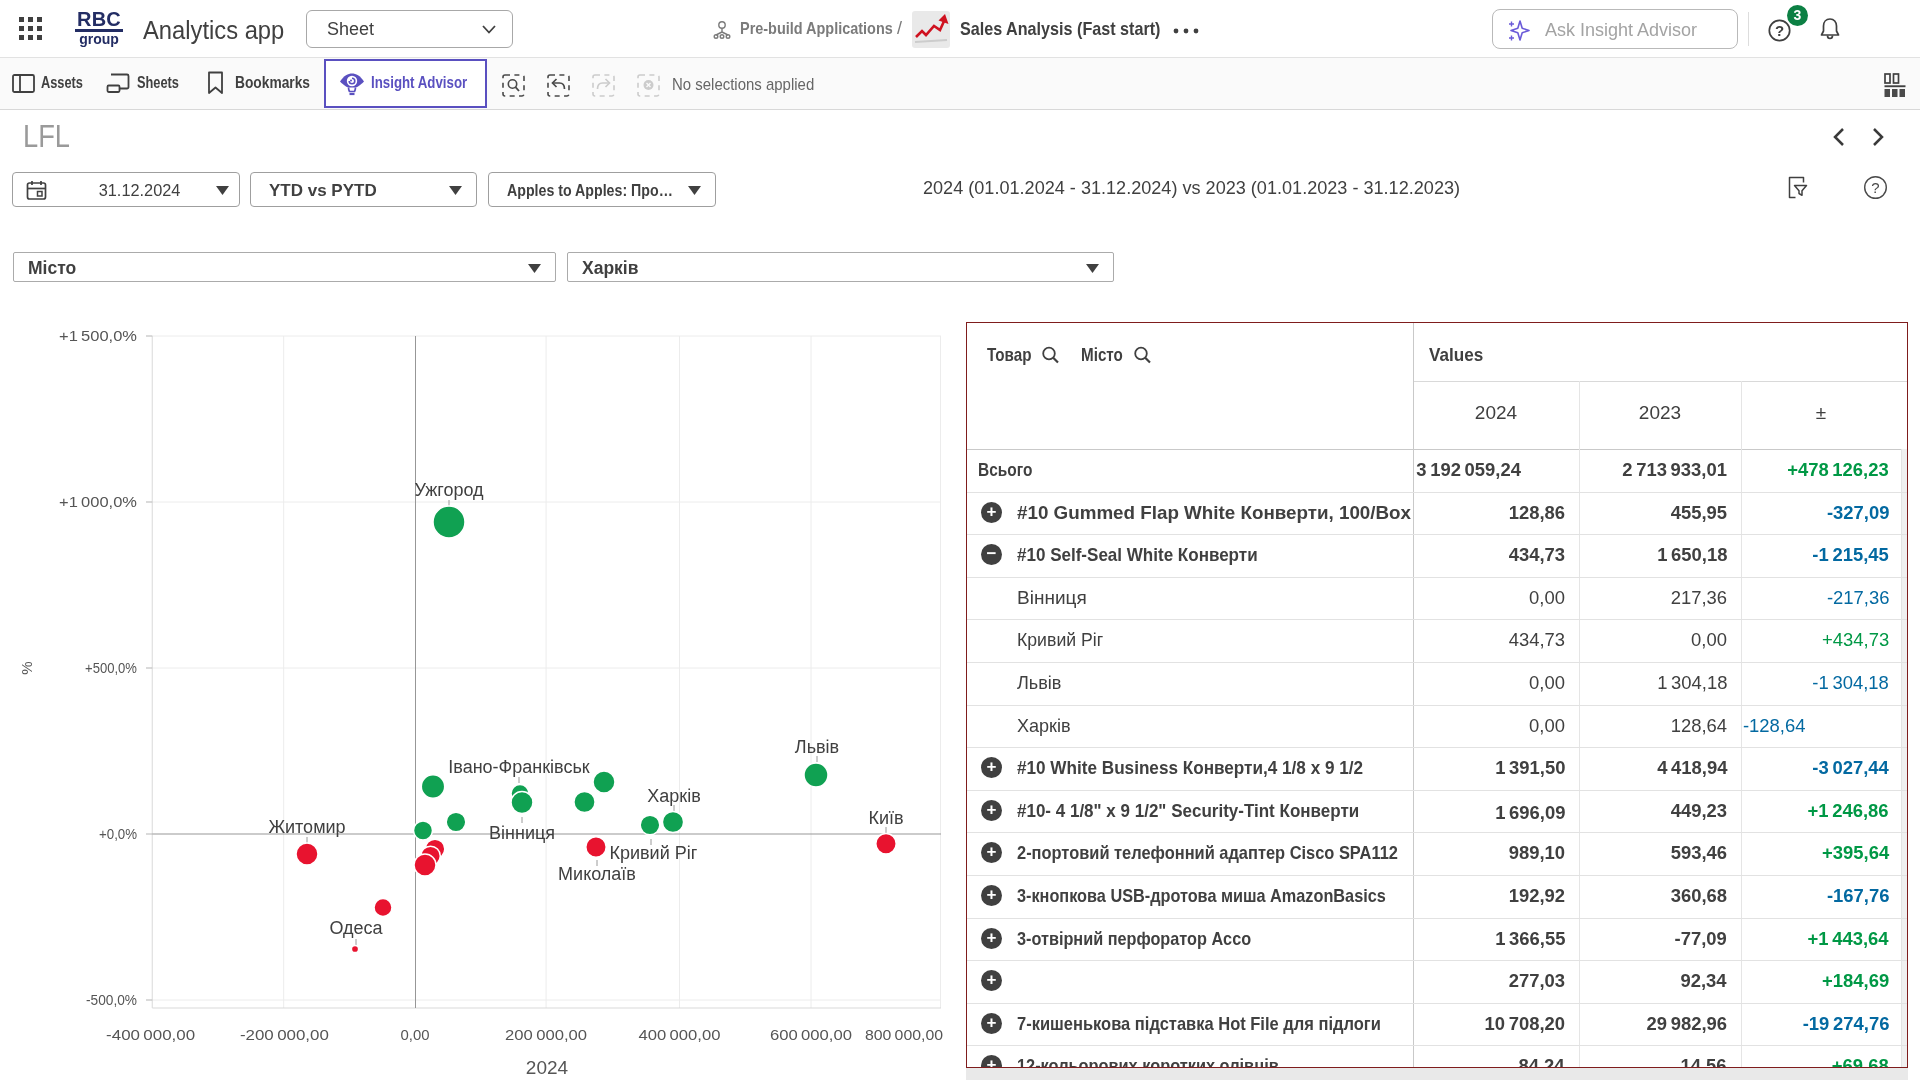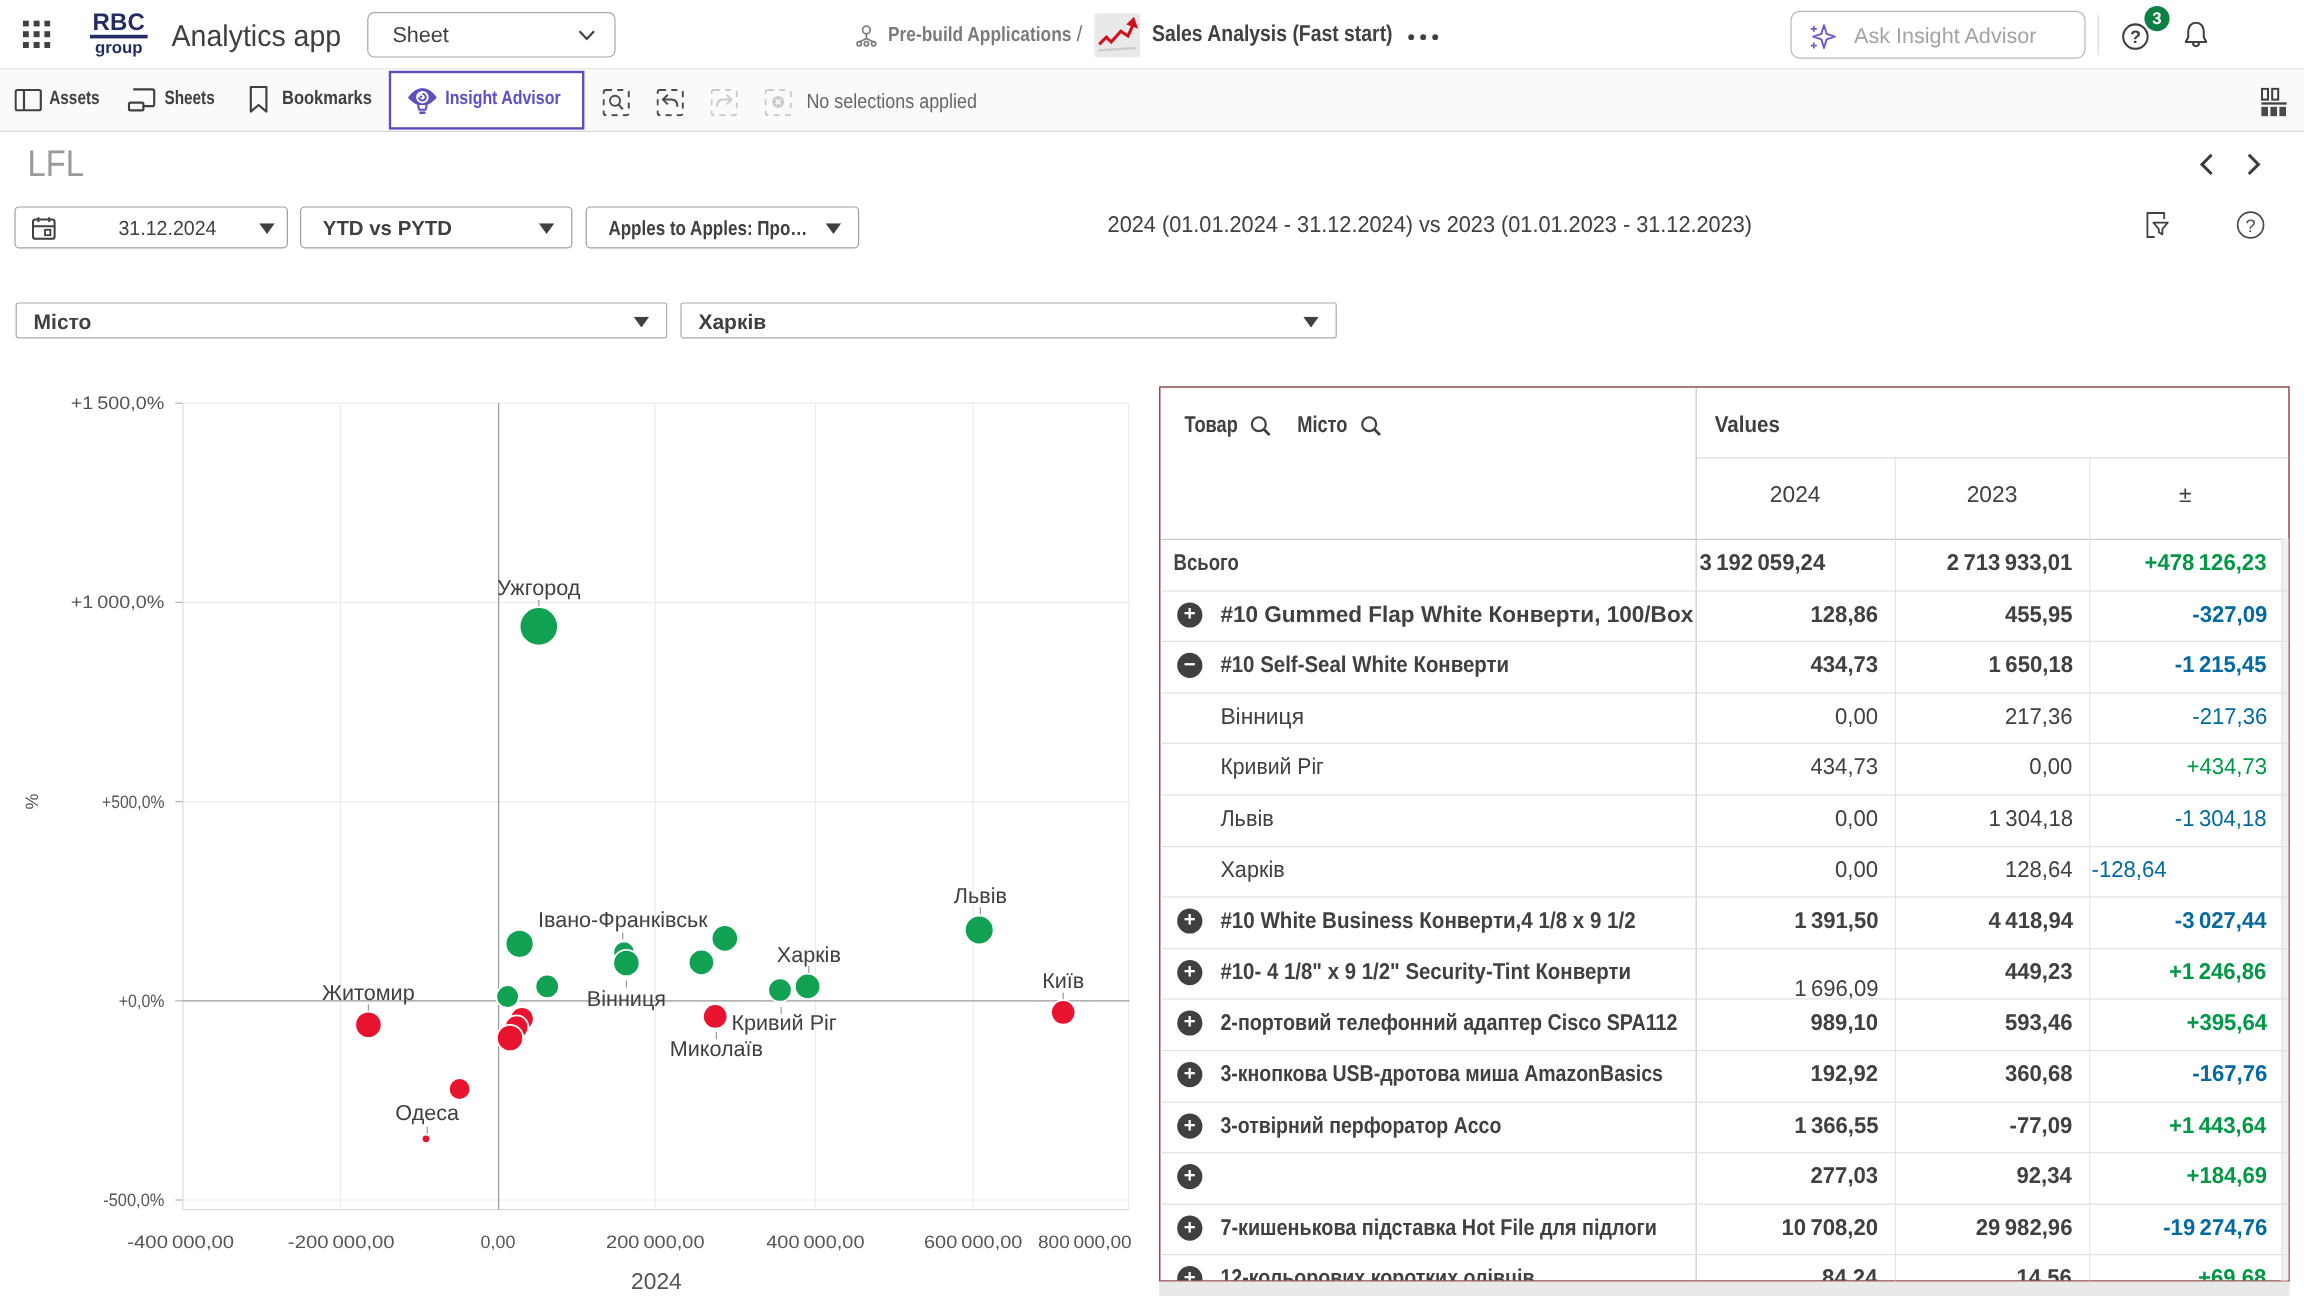--- a/index.html
+++ b/index.html
@@ -323,21 +323,21 @@
 <div class="abs neg" style="left:774px;top:391.6px;width:148px;font-size:19px;"><span class="cx" style="transform:scaleX(0.97);transform-origin:100% 50%;">-128,64</span></div>
 <div class="abs" style="left:0;top:424.2px;width:942px;height:1px;background:#e2e2e2;"></div>
 <div class="abs" style="left:14px;top:434.2px;width:21px;height:21px;border-radius:50%;background:#404040;color:#fff;font-size:17px;font-weight:bold;text-align:center;line-height:20px;">+</div>
 <div class="abs" style="left:50px;top:434.2px;font-size:19px;font-weight:bold;"><span class="cx" style="transform:scaleX(0.902);transform-origin:0 50%;">#10 White Business Конверти,4 1/8 x 9 1/2</span></div>
 <div class="abs" style="left:446px;top:434.2px;width:152px;text-align:right;font-size:19px;font-weight:bold;"><span class="cx" style="transform:scaleX(0.97);transform-origin:100% 50%;">1 391,50</span></div>
 <div class="abs" style="left:612px;top:434.2px;width:148px;text-align:right;font-size:19px;font-weight:bold;"><span class="cx" style="transform:scaleX(0.97);transform-origin:100% 50%;">4 418,94</span></div>
 <div class="abs neg" style="left:774px;top:434.2px;width:148px;text-align:right;font-size:19px;font-weight:bold;"><span class="cx" style="transform:scaleX(0.97);transform-origin:100% 50%;">-3 027,44</span></div>
 <div class="abs" style="left:0;top:466.8px;width:942px;height:1px;background:#e2e2e2;"></div>
 <div class="abs" style="left:14px;top:476.8px;width:21px;height:21px;border-radius:50%;background:#404040;color:#fff;font-size:17px;font-weight:bold;text-align:center;line-height:20px;">+</div>
 <div class="abs" style="left:50px;top:476.8px;font-size:19px;font-weight:bold;"><span class="cx" style="transform:scaleX(0.895);transform-origin:0 50%;">#10- 4 1/8" x 9 1/2" Security-Tint Конверти</span></div>
-<div class="abs" style="left:446px;top:491px;width:152px;text-align:right;font-size:19px;font-weight:normal;"><span class="cx" style="transform:scaleX(0.97);transform-origin:100% 50%;">1 696,09</span></div>
+<div class="abs" style="left:446px;top:479px;width:152px;text-align:right;font-size:19px;font-weight:bold;"><span class="cx" style="transform:scaleX(0.97);transform-origin:100% 50%;">1 696,09</span></div>
 <div class="abs" style="left:612px;top:476.8px;width:148px;text-align:right;font-size:19px;font-weight:bold;"><span class="cx" style="transform:scaleX(0.97);transform-origin:100% 50%;">449,23</span></div>
 <div class="abs pos" style="left:774px;top:476.8px;width:148px;text-align:right;font-size:19px;font-weight:bold;"><span class="cx" style="transform:scaleX(0.97);transform-origin:100% 50%;">+1 246,86</span></div>
 <div class="abs" style="left:0;top:509.4px;width:942px;height:1px;background:#e2e2e2;"></div>
 <div class="abs" style="left:14px;top:519.4px;width:21px;height:21px;border-radius:50%;background:#404040;color:#fff;font-size:17px;font-weight:bold;text-align:center;line-height:20px;">+</div>
 <div class="abs" style="left:50px;top:519.4px;font-size:19px;font-weight:bold;"><span class="cx" style="transform:scaleX(0.864);transform-origin:0 50%;">2-портовий телефонний адаптер Cisco SPA112</span></div>
 <div class="abs" style="left:446px;top:519.4px;width:152px;text-align:right;font-size:19px;font-weight:bold;"><span class="cx" style="transform:scaleX(0.97);transform-origin:100% 50%;">989,10</span></div>
 <div class="abs" style="left:612px;top:519.4px;width:148px;text-align:right;font-size:19px;font-weight:bold;"><span class="cx" style="transform:scaleX(0.97);transform-origin:100% 50%;">593,46</span></div>
 <div class="abs pos" style="left:774px;top:519.4px;width:148px;text-align:right;font-size:19px;font-weight:bold;"><span class="cx" style="transform:scaleX(0.97);transform-origin:100% 50%;">+395,64</span></div>
 <div class="abs" style="left:0;top:552.0px;width:942px;height:1px;background:#e2e2e2;"></div>
 <div class="abs" style="left:14px;top:562.0px;width:21px;height:21px;border-radius:50%;background:#404040;color:#fff;font-size:17px;font-weight:bold;text-align:center;line-height:20px;">+</div>

